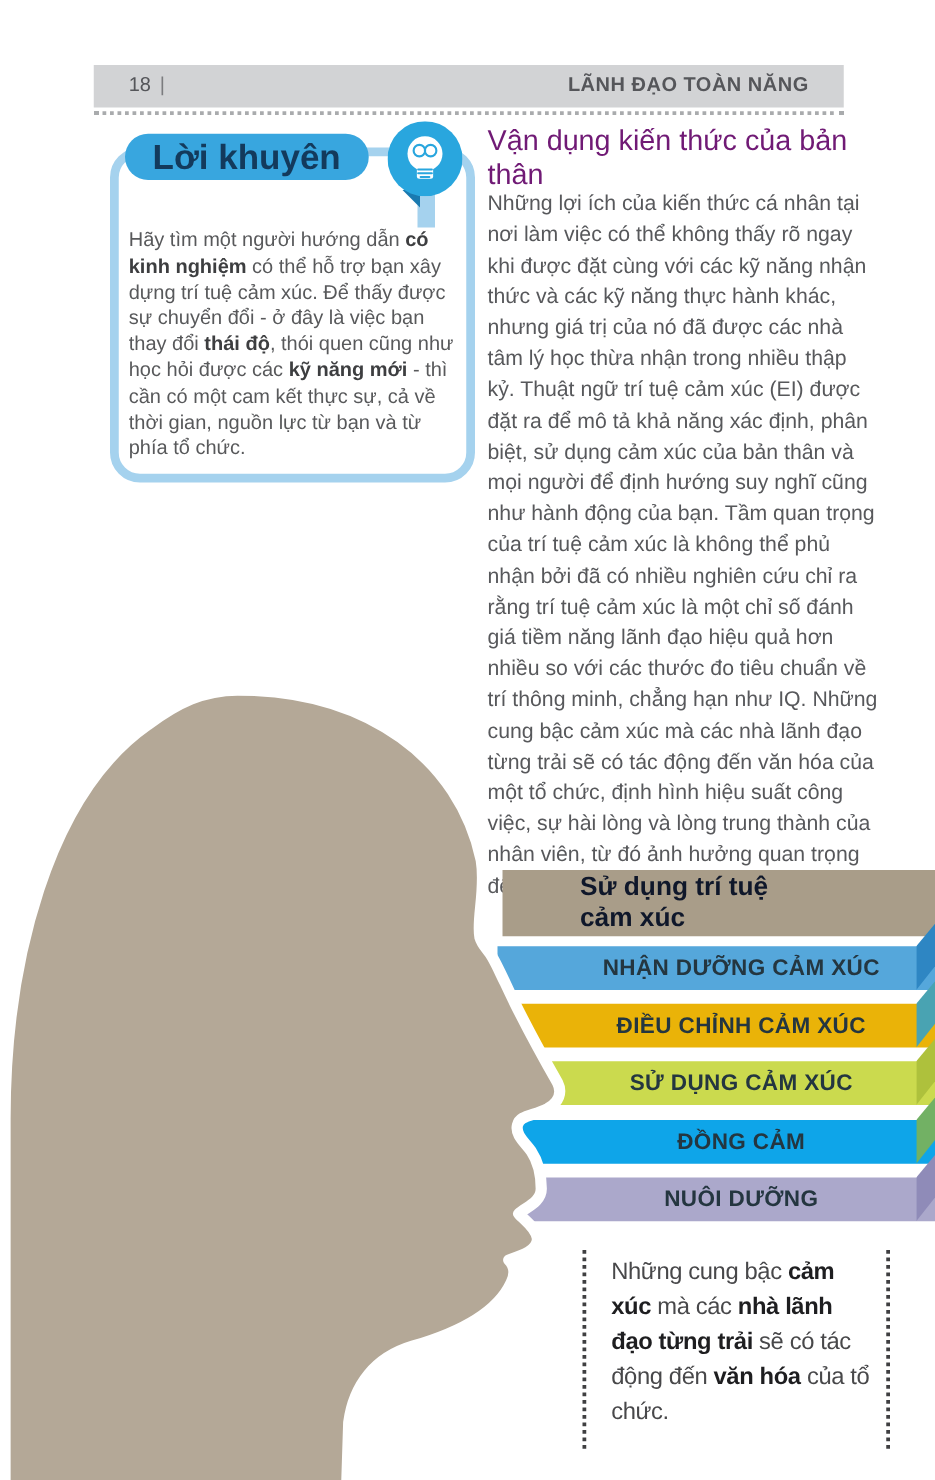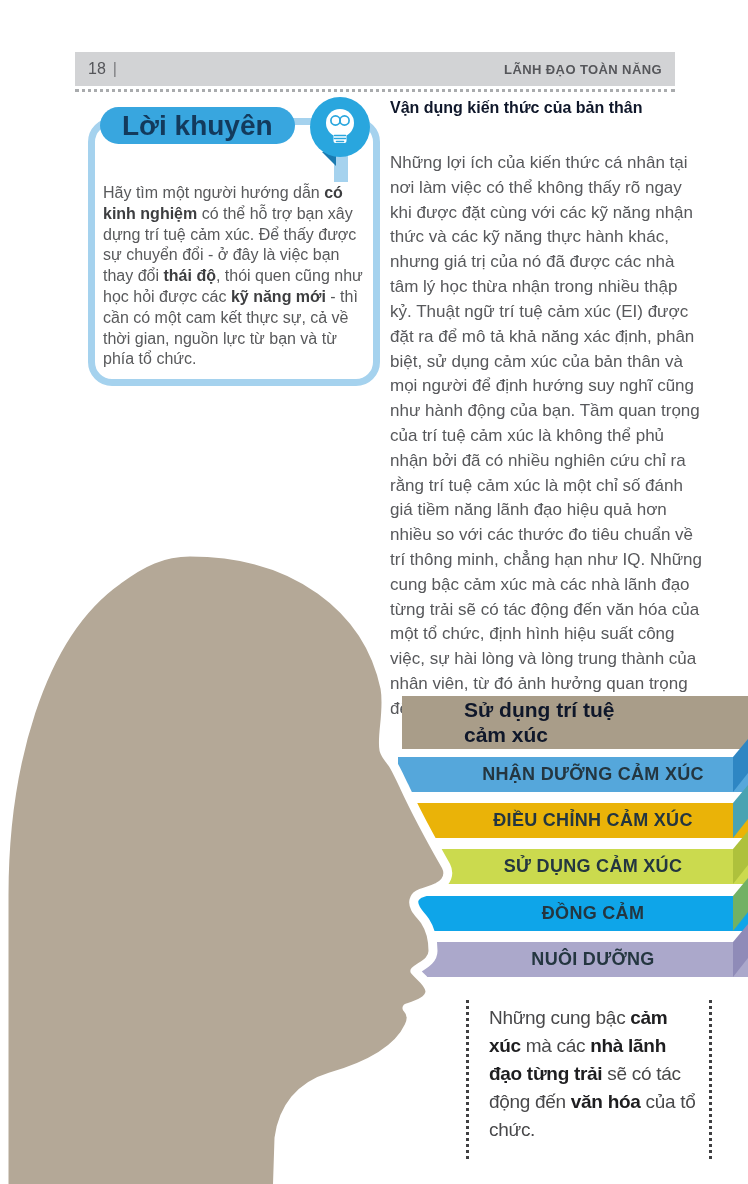--- a/index.html
+++ b/index.html
@@ -1,42 +1,42 @@
 <!DOCTYPE html>
 <html><head>
 <meta charset="utf-8">
 <style>
   html,body{margin:0;padding:0;background:#fff;}
   .page{position:relative;width:748px;height:1184px;background:#ffffff;overflow:hidden;
         font-family:"Liberation Sans","DejaVu Sans",sans-serif;color:#231f20;}
 
   
   .page-header{position:absolute;left:75px;top:52px;width:600px;height:34px;background:#d2d3d5;
-    display:flex;align-items:center;justify-content:space-between;padding:0 13px;box-sizing:border-box;}
+    display:flex;align-items:center;justify-content:space-between;padding:0 28px;box-sizing:border-box;}
   .page-num{font-size:16px;color:#55565a;}
   .page-num .sep{margin-left:7px;color:#7b7c7f;font-weight:300;}
-  .book-title{font-size:13px;font-weight:bold;color:#55565a;letter-spacing:.4px;}
+  .book-title{font-size:16px;font-weight:bold;color:#55565a;letter-spacing:.4px;}
   .perforation{position:absolute;left:75px;top:89px;width:600px;height:0;border-top:3px dotted #a9abad;}
 
   
   .tip-box{position:absolute;left:88px;top:118px;width:292px;height:268px;box-sizing:border-box;
     background:#fff;border:7px solid #a5d2ee;border-radius:24px;}
   .tip-pill{position:absolute;left:100px;top:107px;height:37px;line-height:37px;padding:0 22px;
     background:#38a6df;border-radius:19px;font-size:28px;font-weight:bold;color:#133a5c;z-index:4;}
   .bulb-stem{position:absolute;left:334px;top:150px;width:14px;height:32px;background:#a5d2ee;z-index:2;}
   .bulb-notch{position:absolute;left:322px;top:152px;width:0;height:0;z-index:3;
     border-top:14px solid #1a7ab0;border-left:14px solid transparent;}
   .bulb-circle{position:absolute;left:310px;top:97px;width:60px;height:60px;z-index:4;}
   .tip-title{position:absolute;left:103px;top:156px;font-size:19px;font-weight:bold;color:#2b2b2b;letter-spacing:.2px;}
   .tip-body{position:absolute;left:103px;top:183px;width:260px;font-size:16px;line-height:1.3;color:#58595b;}
   .tip-body .b{font-weight:bold;color:#3d3e40;}
 
   
   .article-heading{position:absolute;left:390px;top:99px;width:300px;
-    font-size:16px;font-weight:bold;line-height:1.16;color:#0f172a;}
+    font-size:23px;font-weight:normal;line-height:1.16;color:#701a75;}
   .article-body{position:absolute;left:390px;top:151px;width:313px;
     font-size:17px;line-height:1.46;color:#57585b;}
 
   
   .head-svg{position:absolute;left:0;top:0;width:748px;height:1184px;z-index:5;pointer-events:none;}
 
   
   .diagram{position:absolute;inset:0;z-index:1;}
   .diagram-title-bar{position:absolute;left:402px;top:696px;width:346px;height:53px;
     display:flex;align-items:center;box-sizing:border-box;padding-left:62px;}

